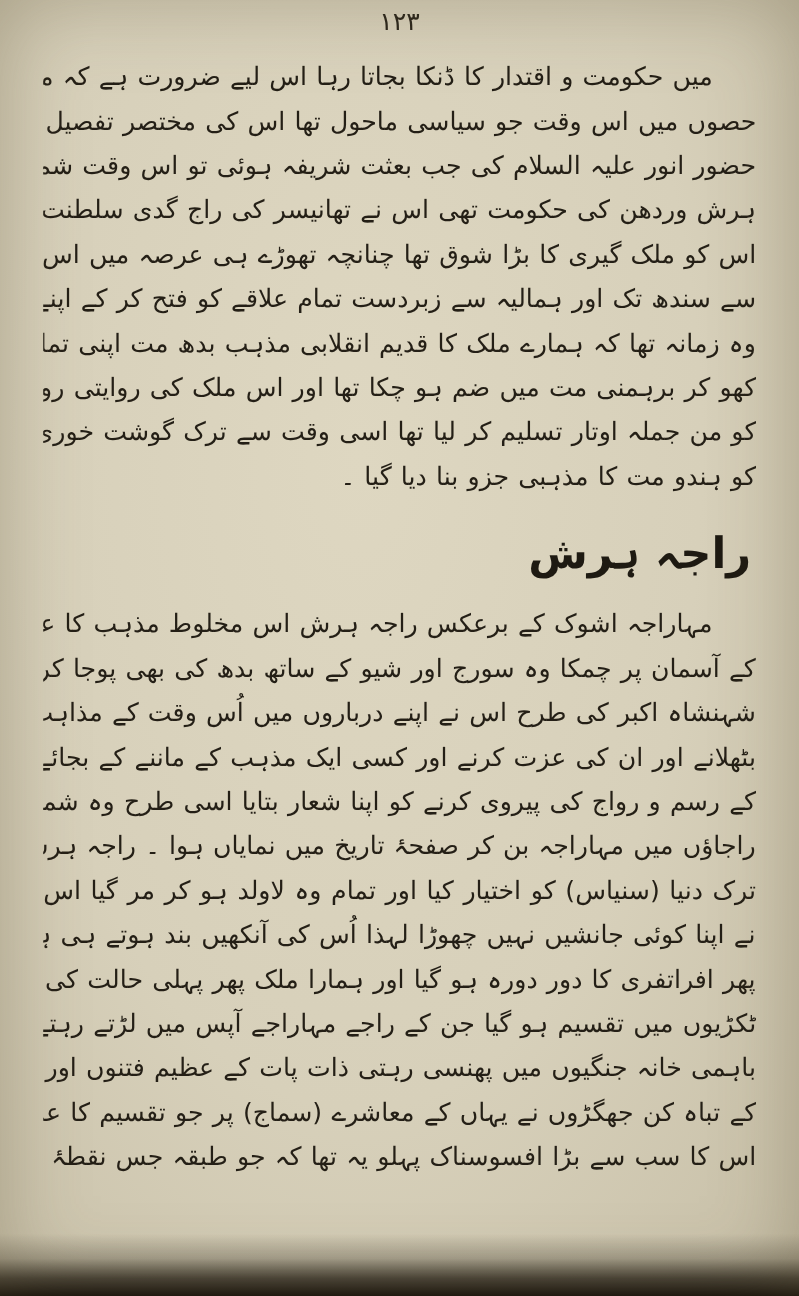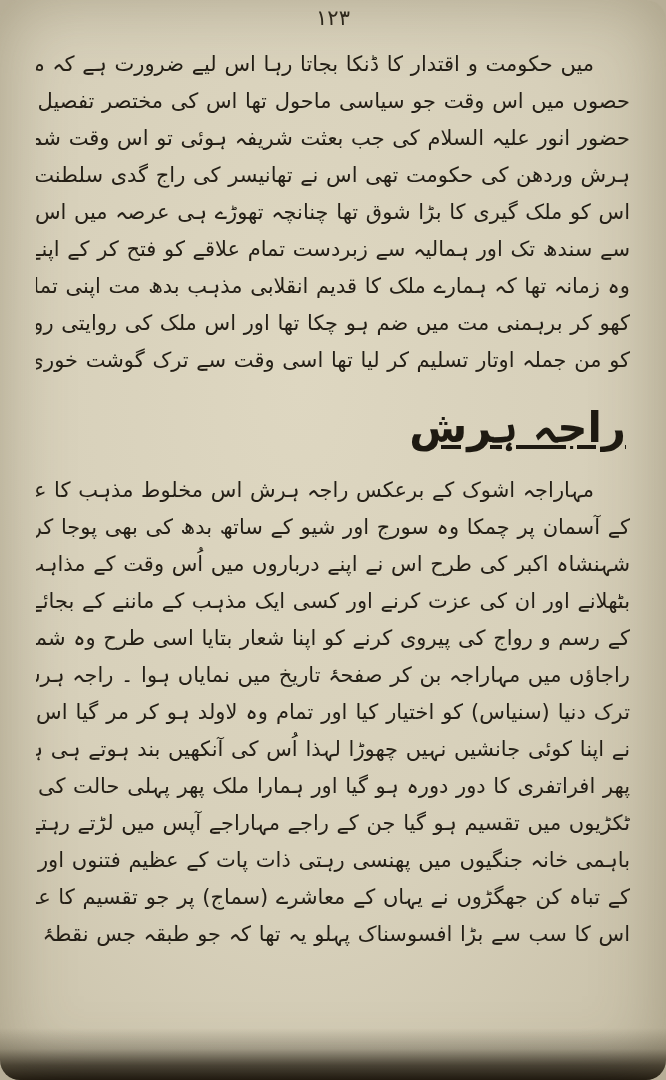--- a/index.html
+++ b/index.html
@@ -9,21 +9,20 @@
   }
   .page {
     position: relative;
     width: 666px;
     height: 1080px;
     margin: 0 auto;
     background: radial-gradient(ellipse at 45% 35%, #ded7c1 0%, #d7d0ba 55%, #c6bea6 100%);
     overflow: hidden;
     font-family: "DejaVu Sans", sans-serif;
     color: #241f16;
-    border-radius: 20px;
   }
   .page::after {
     content: "";
     position: absolute;
     inset: 0;
     box-shadow: inset 0 0 70px rgba(92, 80, 52, 0.35);
     pointer-events: none;
   }
   .page-number {
     position: absolute;
@@ -52,26 +51,25 @@
     overflow: hidden;
   }
   .text-line.indent {
     padding-right: 36px;
   }
   .text-line.short {
     text-align: right;
     text-align-last: right;
   }
   .section-heading {
-    font-size: 42px;
+    font-size: 36px;
     font-weight: bold;
     text-align: right;
     margin: 24px 4px 20px 0;
     color: #1e1a12;
-    text-decoration: underline;
   }
   .bottom-shadow {
     position: absolute;
     left: 0;
     right: 0;
     bottom: 0;
     height: 52px;
     background: linear-gradient(to bottom,
       rgba(30, 25, 15, 0) 0%,
       rgba(30, 25, 15, 0.25) 40%,
@@ -92,20 +90,21 @@
     <div>
       <div class="text-line indent">میں حکومت و اقتدار کا ڈنکا بجاتا رہا اس لیے ضرورت ہے کہ ملک کے ان دونوں</div>
       <div class="text-line">حصوں میں اس وقت جو سیاسی ماحول تھا اس کی مختصر تفصیل پیش کر دی جائے</div>
       <div class="text-line">حضور انور علیہ السلام کی جب بعثت شریفہ ہوئی تو اس وقت شمالی ہند پر راجہ</div>
       <div class="text-line">ہرش وردھن کی حکومت تھی اس نے تھانیسر کی راج گدی سلطنت میں سنبھالی تھی</div>
       <div class="text-line">اس کو ملک گیری کا بڑا شوق تھا چنانچہ تھوڑے ہی عرصہ میں اس نے فوج کشی کر کے آسام</div>
       <div class="text-line">سے سندھ تک اور ہمالیہ سے زبردست تمام علاقے کو فتح کر کے اپنے زیر نگیں کر لیا یہ</div>
       <div class="text-line">وہ زمانہ تھا کہ ہمارے ملک کا قدیم انقلابی مذہب بدھ مت اپنی تمام خصوصیات</div>
       <div class="text-line">کھو کر برہمنی مت میں ضم ہو چکا تھا اور اس ملک کی روایتی رواداری نے گو مذہب</div>
       <div class="text-line">کو من جملہ اوتار تسلیم کر لیا تھا اسی وقت سے ترک گوشت خوری اور ترک جانور کشی</div>
+      <div class="text-line short">کو ہندو مت کا مذہبی جزو بنا دیا گیا ۔</div>
     </div>
 
     <div class="section-heading">راجہ ہرش</div>
 
     <div>
       <div class="text-line indent">مہاراجہ اشوک کے برعکس راجہ ہرش اس مخلوط مذہب کا علمبردار بن کر سیاست</div>
       <div class="text-line">کے آسمان پر چمکا وہ سورج اور شیو کے ساتھ بدھ کی بھی پوجا کرتا تھا مہاراجا کنشک یا</div>
       <div class="text-line">شہنشاہ اکبر کی طرح اس نے اپنے درباروں میں اُس وقت کے مذاہب کے علماء کو ساتھ</div>
       <div class="text-line">بٹھلانے اور ان کی عزت کرنے اور کسی ایک مذہب کے ماننے کے بجائے مختلف مذاہب</div>
       <div class="text-line">کے رسم و رواج کی پیروی کرنے کو اپنا شعار بتایا اسی طرح وہ شمالی ہند کے قدیم</div>

